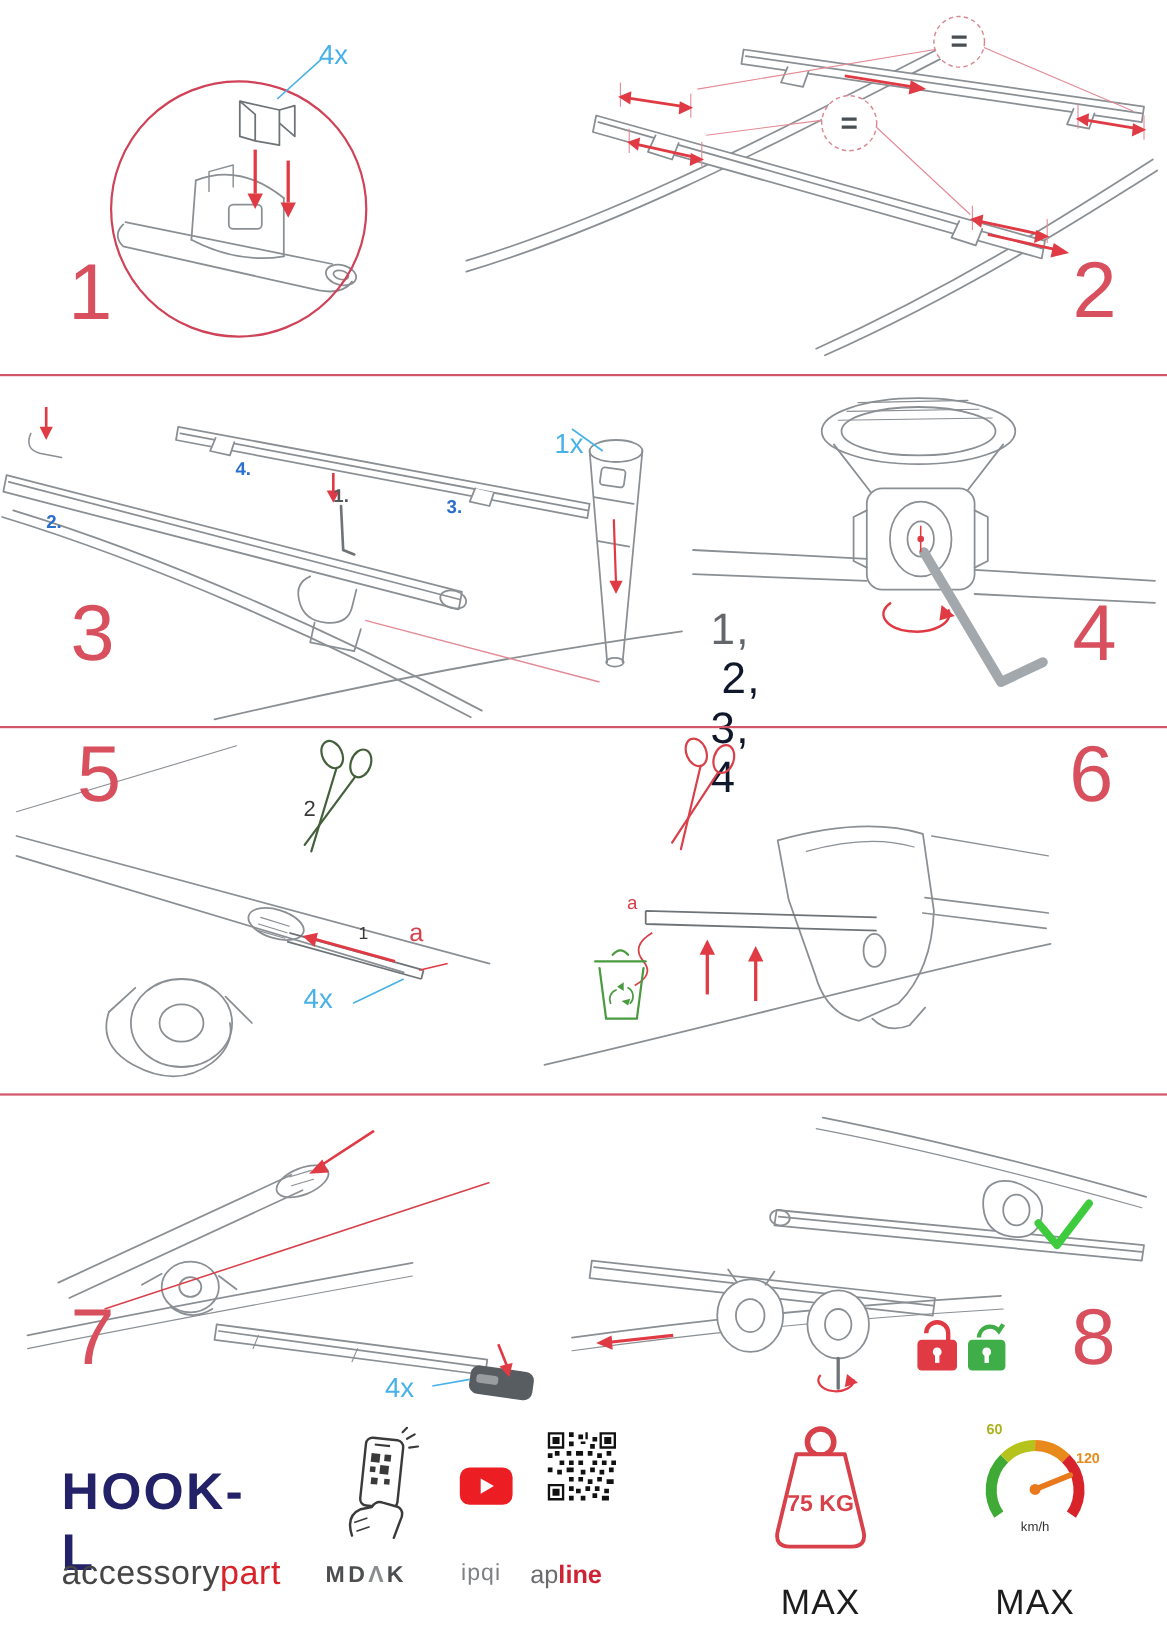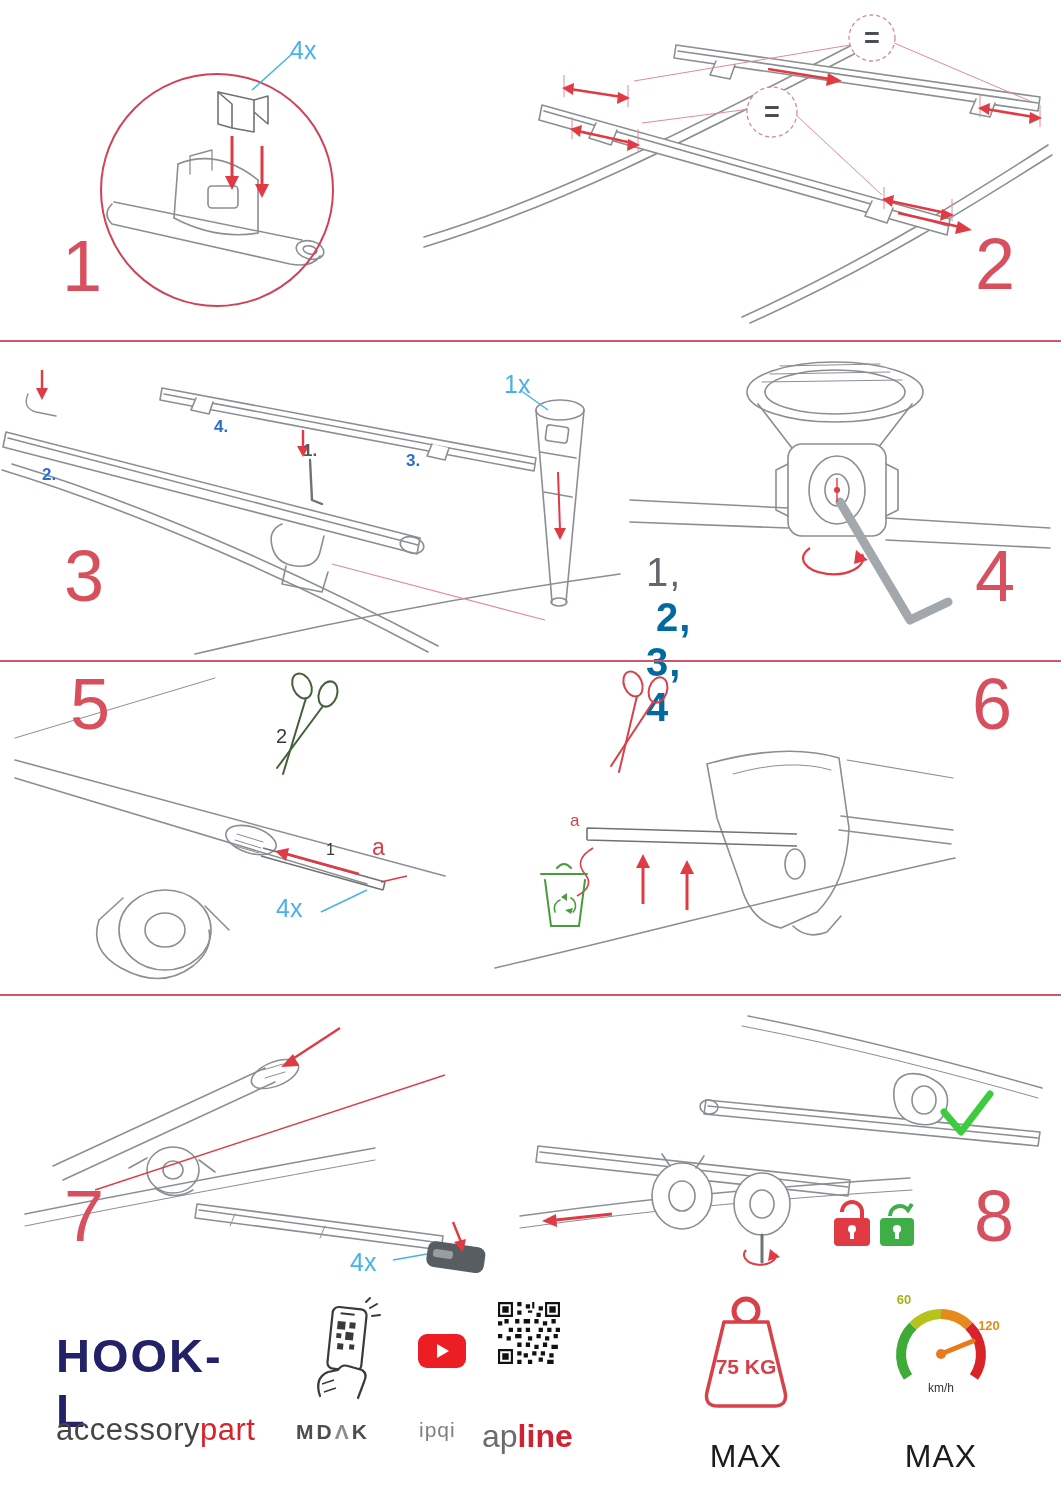--- a/index.html
+++ b/index.html
@@ -10,29 +10,29 @@
   svg.illus{position:absolute;overflow:visible;}
   .stepnum{position:absolute;font-size:72px;line-height:1;font-weight:400;color:#d8505e;}
   .qty{position:absolute;font-size:25px;color:#48b2e8;line-height:1;}
   .sub{position:absolute;font-size:17px;font-weight:700;line-height:1;}
   .sub.blue{color:#2b6fce;}
   .sub.dark{color:#55585c;}
   .eq{position:absolute;transform:translate(-50%,-50%);font-size:27px;font-weight:700;color:#4a4f54;}
   .lbl{position:absolute;line-height:1;}
   .seq{position:absolute;font-size:40px;font-weight:400;letter-spacing:1px;}
   .seq .g{color:#63666a;}
-  .seq .b{color:#0369a1;margin-left:10px;font-weight:bold;}
+  .seq .b{color:#0f172a;margin-left:10px;}
   .product{position:absolute;font-size:47px;font-weight:700;color:#232168;letter-spacing:2px;}
   .brand{position:absolute;font-size:31px;font-weight:400;letter-spacing:0.5px;}
   .brand .a{color:#454545;}
   .brand .p{color:#d8232a;}
   .logo-mdak{position:absolute;font-size:21px;font-weight:700;color:#4d4e50;letter-spacing:3px;}
   .logo-mdak .lam{color:#8a8c8e;}
   .logo-ipqi{position:absolute;font-size:21px;font-weight:500;color:#7e8083;letter-spacing:1px;}
-  .logo-apline{position:absolute;font-size:32px;}
+  .logo-apline{position:absolute;font-size:23px;}
   .logo-apline .ap{color:#6a6b6d;font-weight:400;}
   .logo-apline .line{color:#cf2333;font-weight:700;}
   .maxlbl{position:absolute;font-size:32px;color:#1c1c1c;font-weight:500;text-align:center;letter-spacing:1px;}
 </style>
 </head>
 <body>
 
 <div class="page">
 
   <div class="group">
@@ -153,21 +153,21 @@
         <line x1="42" y1="18" x2="42" y2="38"></line>
         <polygon points="42,48 36,36 48,36" stroke="none"></polygon>
         <line x1="303" y1="78" x2="303" y2="96"></line>
         <polygon points="303,105 297,94 309,94" stroke="none"></polygon>
         <line x1="558" y1="120" x2="560" y2="178" stroke-width="2"></line>
         <polygon points="560,188 554,176 566,176" stroke="none"></polygon>
       </g>
       <line x1="332" y1="212" x2="545" y2="268" stroke="#e38a95" stroke-width="1.2"></line>
       <line x1="520" y1="38" x2="548" y2="58" stroke="#48b2e8" stroke-width="1.5"></line>
     </svg>
-    <span class="qty" style="left:504px;top:372px">1x</span>
+    <span class="qty" style="left:504px;top:392px">1x</span>
     <span class="sub blue" style="left:214px;top:418px">4.</span>
     <span class="sub blue" style="left:42px;top:466px">2.</span>
     <span class="sub dark" style="left:303px;top:442px">1.</span>
     <span class="sub blue" style="left:406px;top:452px">3.</span>
     <div class="stepnum" style="left:64px;top:540px">3</div>
   </div>
 
   <div class="group">
     <svg class="illus" style="left:630px;top:352px" width="420" height="305" viewBox="0 0 420 305">
       <g stroke="#8a8f94" fill="none" stroke-width="1.6" stroke-linecap="round" stroke-linejoin="round">

